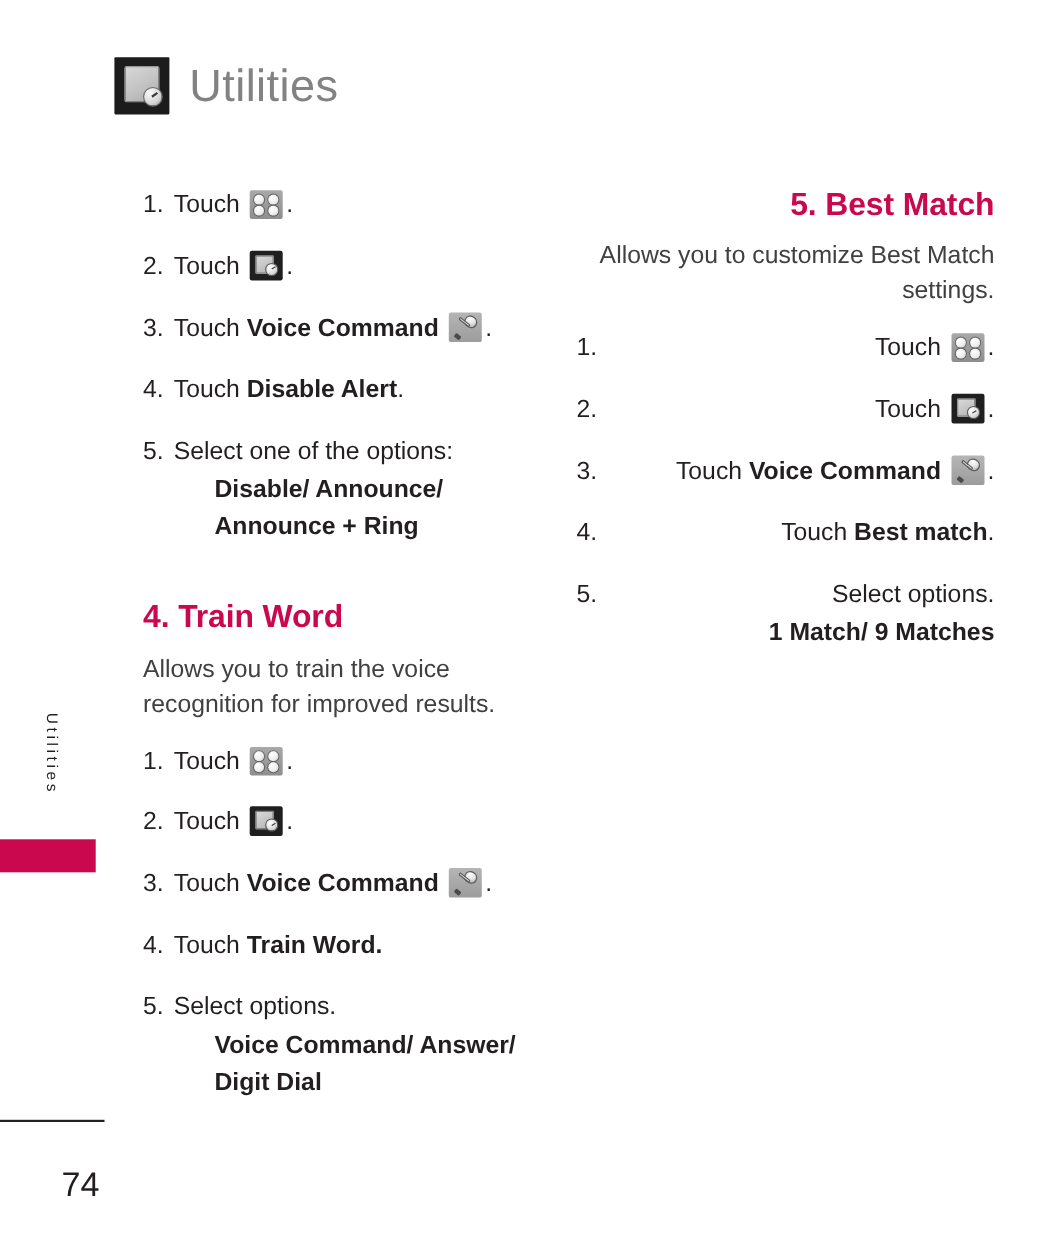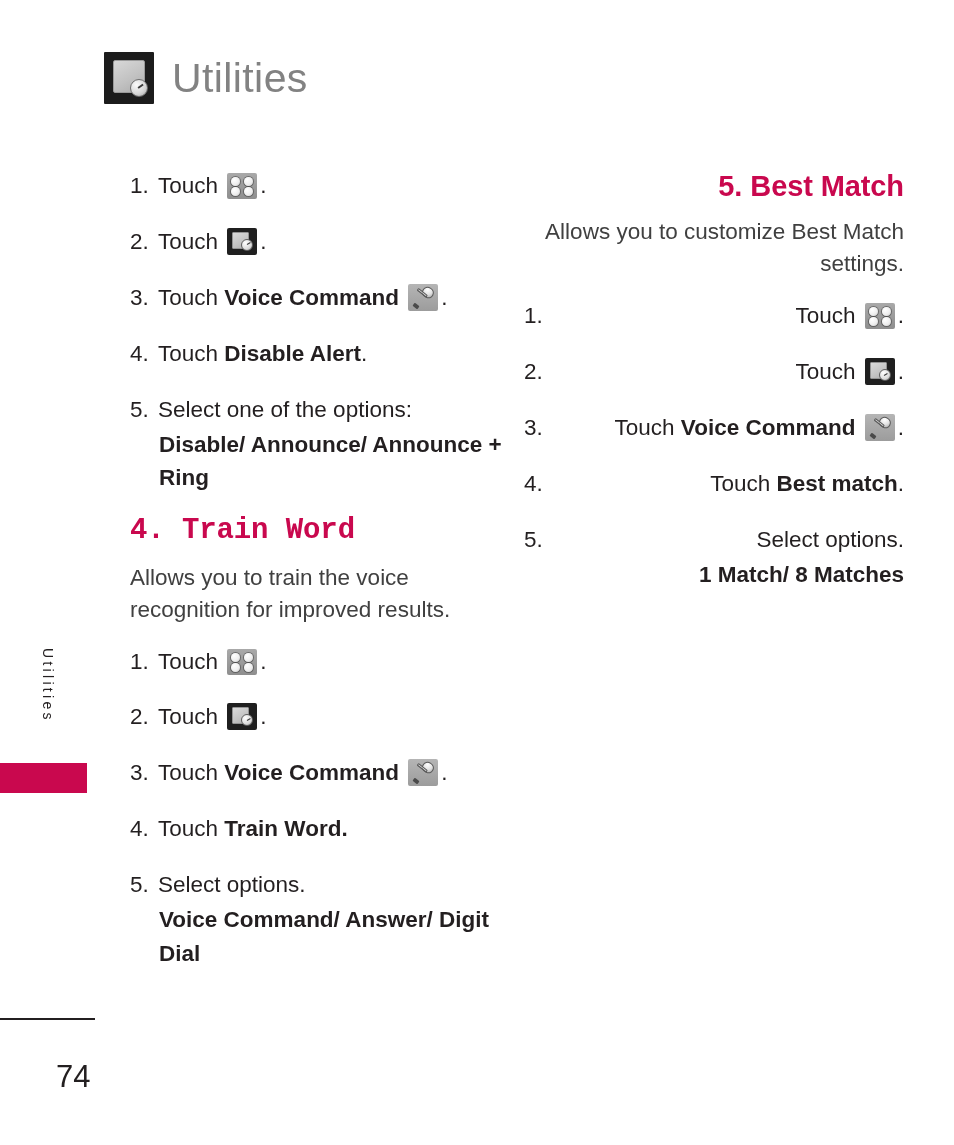--- a/index.html
+++ b/index.html
@@ -113,21 +113,21 @@
   .col-right { left: 524px; text-align: right; }
 
   h2.section-title {
     font-size: 29px;
     font-weight: 700;
     color: #c9084e;
     margin: 0 0 14px 0;
     line-height: 1.12;
     letter-spacing: -0.1px;
   }
-  .section-title.gap-above { margin-top: 20px; font-family: Liberation Mono, monospace; }
+  .section-title.gap-above { margin-top: 50px; }
 
   p.intro {
     font-size: 22.5px;
     line-height: 1.42;
     margin: 0 0 20px 0;
     color: #404040;
     font-weight: 400;
   }
 
   ol.steps {
@@ -149,20 +149,21 @@
     left: 0;
     top: 0;
   }
   .bold { font-weight: 700; }
   .opts {
     display: block;
     font-weight: 700;
     margin-top: 2px;
     padding-left: 1px;
     line-height: 1.5;
+    margin-left: 36px;
   }
 
   
   .ic {
     display: inline-block;
     vertical-align: -6px;
     position: relative;
     margin: 0 3px;
   }
 
@@ -394,19 +395,19 @@
       <span class="ic ic-mic"><span class="head"></span><span class="stem"></span><span class="base"></span></span><span>.</span>
     </li>
     <li>
       <span class="step-num">4.</span>
       <span>Touch</span>
       <span class="bold">Best match</span><span>.</span>
     </li>
     <li>
       <span class="step-num">5.</span>
       <span>Select options.</span>
-      <span class="opts">1 Match/ 8 Matches</span>
+      <span class="opts">1 Match/ 9 Matches</span>
     </li>
   </ol>
 </div>
 
 <div class="footer-rule"></div>
 <div class="page-number">74</div>
 
 </body></html>

